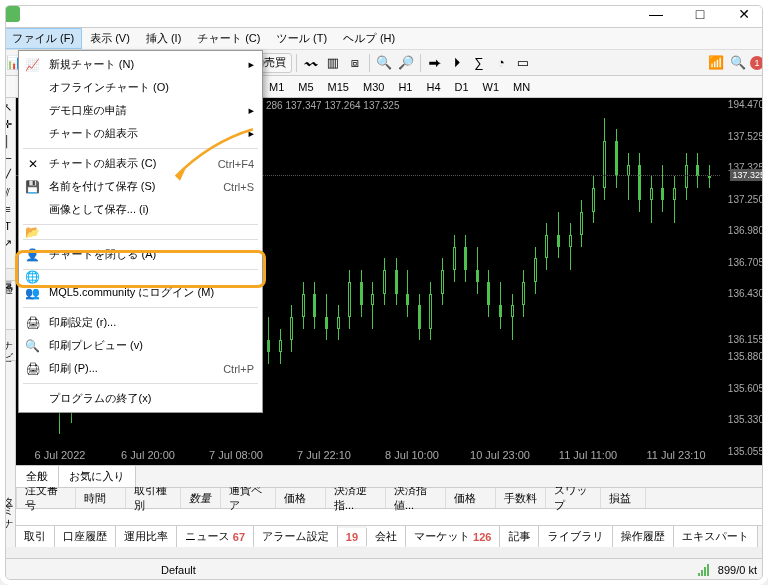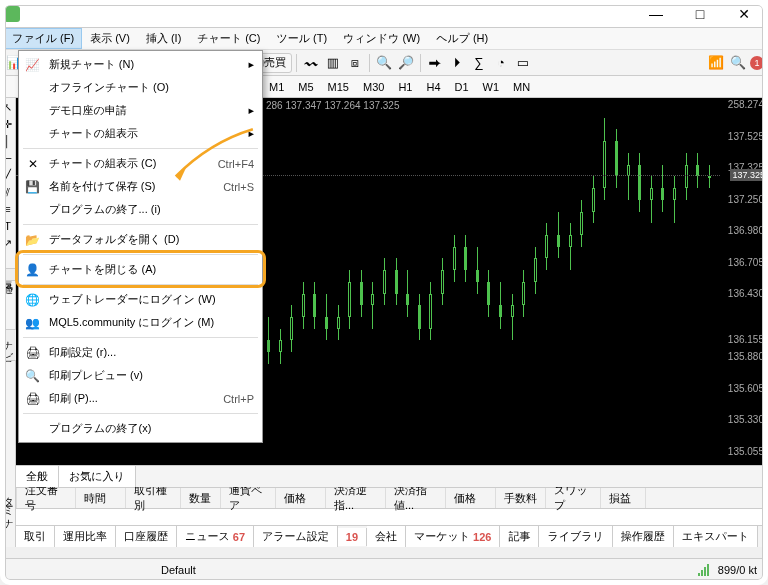--- a/index.html
+++ b/index.html
@@ -86,21 +86,20 @@
     <span>✕</span>
   </div>
 </div>
 
 <div class="menubar" id="menubar">
     <div class="mi active">ファイル (F)</div>
     <div class="mi">表示 (V)</div>
     <div class="mi">挿入 (I)</div>
     <div class="mi">チャート (C)</div>
     <div class="mi">ツール (T)</div>
-    <div class="mi">ウィンドウ (W)</div>
     <div class="mi">ヘルプ (H)</div>
   </div>
 
 <div class="toolbar">
   <span class="tb-ico">📊</span>
   <span class="tb-ico">📁</span>
   <span class="tb-sep"></span>
   <span class="tb-ico">📋</span>
   <span class="tb-ico">🧭</span>
   <span class="tb-ico">💻</span>
@@ -401,35 +400,45 @@
         <div class="candle dn" style="left: 676.28px;">
           <div class="wick" style="top: 46.8966px; height: 35.1724px;"></div>
           <div class="body" style="top: 58.6207px; height: 11.7241px;"></div>
         </div>
         <div class="candle up" style="left: 687.88px;">
           <div class="wick" style="top: 58.6207px; height: 23.4483px;"></div>
           <div class="body" style="top: 70.3448px; height: 1px;"></div>
         </div>
       </div>
     <div class="price-axis" id="paxis">
-        <div class="tick" style="top: 6px;">258.274</div>
+        <div class="tick" style="top: 6px;">194.470</div>
         <div class="tick" style="top: 37.5455px;">137.525</div>
         <div class="tick" style="top: 69.0909px;">137.325</div>
         <div class="tick" style="top: 100.636px;">137.250</div>
         <div class="tick" style="top: 132.182px;">136.980</div>
         <div class="tick" style="top: 163.727px;">136.705</div>
         <div class="tick" style="top: 195.273px;">136.430</div>
         <div class="tick" style="top: 241px;">136.155</div>
         <div class="tick" style="top: 258.364px;">135.880</div>
         <div class="tick" style="top: 289.909px;">135.605</div>
         <div class="tick" style="top: 321.455px; text-align: right;">135.330</div>
         <div class="tick" style="top: 353px;">135.055</div>
       </div>
     <div class="price-line" style="top:21%"></div>
     <div class="price-label" style="top:21%">137.325</div>
+    <div class="time-axis" id="taxis">
+        <span style="left: 6.25%;">6 Jul 2022</span>
+        <span style="left: 18.75%;">6 Jul 20:00</span>
+        <span style="left: 31.25%;">7 Jul 08:00</span>
+        <span style="left: 43.75%;">7 Jul 22:10</span>
+        <span style="left: 56.25%;">8 Jul 10:00</span>
+        <span style="left: 68.75%;">10 Jul 23:00</span>
+        <span style="left: 81.25%;">11 Jul 11:00</span>
+        <span style="left: 93.75%;">11 Jul 23:10</span>
+      </div>
   </div>
 
   <div class="chart-tabs">
     <div class="ct">全般</div>
     <div class="ct">お気に入り</div>
   </div>
 </div>
 
 <div class="dropdown" id="dropdown">
     <div class="dd-item">
@@ -453,37 +462,35 @@
       <span class="ico">✕</span>
       <span>チャートの組表示 (C)</span>
       <span class="shortcut">Ctrl+F4</span>
     </div>
     <div class="dd-item">
       <span class="ico">💾</span>
       <span>名前を付けて保存 (S)</span>
       <span class="shortcut">Ctrl+S</span>
     </div>
     <div class="dd-item">
-      <span>プログラムの終了... (i)</span>
+      <span>画像として保存... (i)</span>
     </div>
     <div class="dd-sep"></div>
     <div class="dd-item">
       <span class="ico">📂</span>
-      <span>データフォルダを開く (D)</span>
     </div>
     <div class="dd-sep"></div>
     <div class="dd-item">
       <span class="ico">👤</span>
       <span>チャートを閉じる (A)</span>
     </div>
     <div class="dd-highlight" style="left: -4px; right: -4px; top: 199px; height: 38px;"></div>
     <div class="dd-sep"></div>
     <div class="dd-item">
       <span class="ico">🌐</span>
-      <span>ウェブトレーダーにログイン (W)</span>
     </div>
     <div class="dd-item">
       <span class="ico">👥</span>
       <span>MQL5.community にログイン (M)</span>
     </div>
     <div class="dd-sep"></div>
     <div class="dd-item">
       <span class="ico">🖨</span>
       <span>印刷設定 (r)...</span>
     </div>
@@ -509,40 +516,40 @@
 
 <div style="display:flex">
   <div class="left-vtab">
       <div class="vtab-txt">ターミナ</div>
     </div>
   <div style="flex:1">
     <div class="order-header" id="ohdr">
         <div class="oh" style="width: 60px;">注文番号</div>
         <div class="oh" style="width: 50px;">時間</div>
         <div class="oh" style="width: 55px;">取引種別</div>
-        <div class="oh" style="width: 40px;">数量</div>
+        <div class="oh" style="width: 40px; font-style: italic;">数量</div>
         <div class="oh" style="width: 55px;">通貨ペア</div>
         <div class="oh" style="width: 50px;">価格</div>
         <div class="oh" style="width: 60px;">決済逆指...</div>
         <div class="oh" style="width: 60px;">決済指値...</div>
         <div class="oh" style="width: 50px;">価格</div>
         <div class="oh" style="width: 50px;">手数料</div>
         <div class="oh" style="width: 55px;">スワップ</div>
         <div class="oh" style="width: 45px;">損益</div>
       </div>
     <div style="height:16px;background:#fff"></div>
     <div class="bottom-tabs" id="btabs">
         <div class="bt">
           <span>取引</span>
         </div>
         <div class="bt">
+          <span>口座履歴</span>
+        </div>
+        <div class="bt">
           <span>運用比率</span>
-        </div>
-        <div class="bt">
-          <span>口座履歴</span>
         </div>
         <div class="bt">
           <span>ニュース</span>
           <span class="num">67</span>
         </div>
         <div class="bt">
           <span>アラーム設定</span>
         </div>
         <div class="bt">
           <span class="num">19</span>

